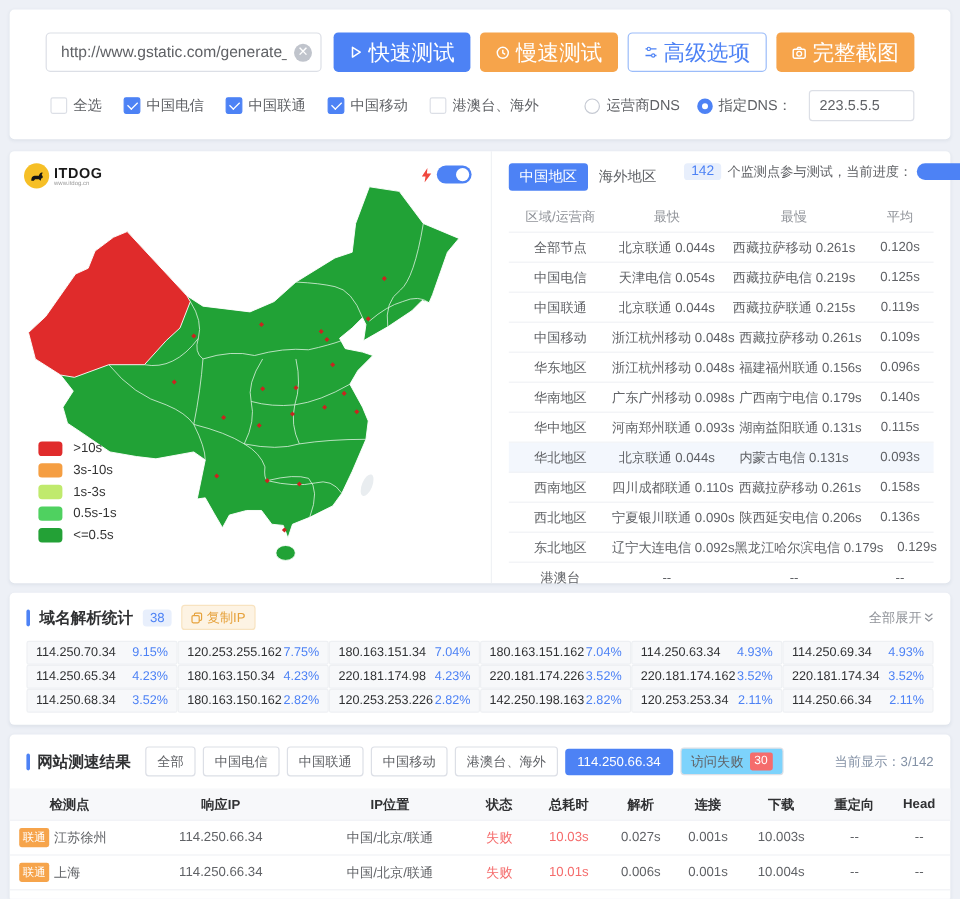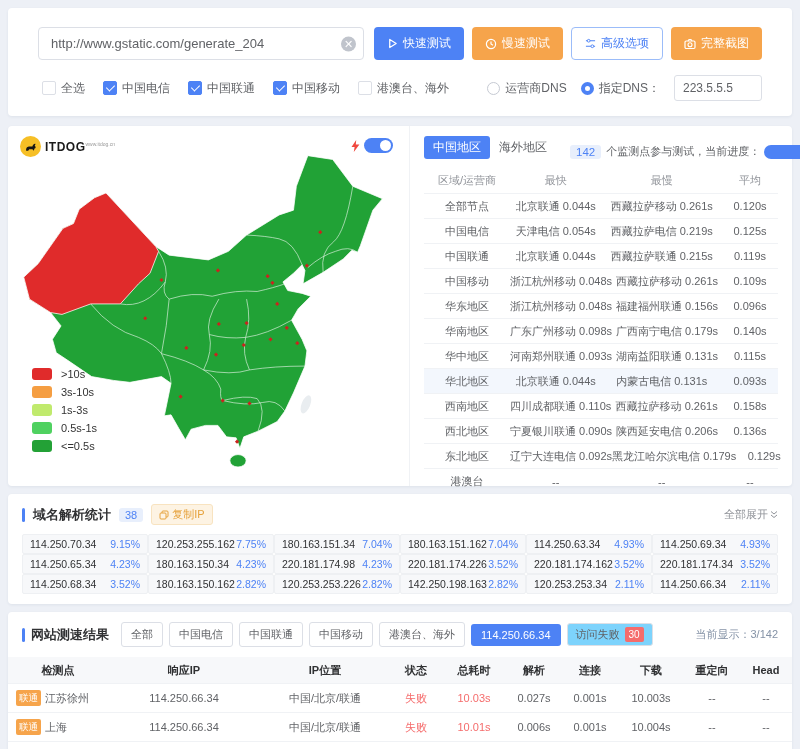--- a/index.html
+++ b/index.html
@@ -6,54 +6,54 @@
   html,body{width:800px;height:749px;overflow:hidden}
   body{background:#edf0f6;font-family:"Liberation Sans",sans-serif;color:#303133}
   .card{background:#fff;border-radius:4px;margin:0 8px;box-shadow:0 1px 3px rgba(30,50,90,.07)}
 
   
   .toolbar-card{margin-top:8px;padding:19px 30px 15px}
   .url-row{display:flex;gap:8px}
   .url-input-wrap{position:relative;width:390px;margin-right:2px}
   .url-input{width:100%;height:33px;border:1px solid #dcdfe6;border-radius:4px;padding:0 28px 0 12px;font-size:13px;color:#606266;outline:none}
   .clear-icon{position:absolute;right:8px;top:50%;transform:translateY(-50%);width:15px;height:15px;border-radius:50%;background:#c0c4cc;color:#fff;font-size:11px;line-height:14px;text-align:center;cursor:pointer}
-  .btn{height:33px;border-radius:4px;border:none;display:inline-flex;align-items:center;gap:5px;padding:0 13px;font-size:12px;cursor:pointer;white-space:nowrap}
+  .btn{height:33px;border-radius:4px;border:none;display:inline-flex;align-items:center;gap:5px;padding:0 13px;font-size:18px;cursor:pointer;white-space:nowrap}
   .btn-blue{background:#4d82f5;color:#fff}
   .btn-orange{background:#f6a44b;color:#fff}
   .btn-outline{background:#fff;color:#4d82f5;border:1px solid #9bbcf9}
   .opts-row{display:flex;justify-content:space-between;align-items:center;margin-top:15px}
   .checks{display:flex;gap:18px;margin-left:4px}
   .chk{display:flex;align-items:center;gap:5px;font-size:12px;color:#606266;cursor:pointer}
   .box{width:14px;height:14px;border:1px solid #dcdfe6;border-radius:2px;background:#fff;position:relative}
   .box.on{background:#4d82f5;border-color:#4d82f5}
   .box.on::after{content:"";position:absolute;left:4px;top:1px;width:4px;height:7px;border:solid #fff;border-width:0 1.5px 1.5px 0;transform:rotate(45deg)}
   .dns{display:flex;align-items:center;gap:14px;font-size:12px;color:#606266}
   .radio{display:flex;align-items:center;gap:5px;cursor:pointer}
   .rad{width:13px;height:13px;border:1px solid #c6cad3;border-radius:50%;background:#fff}
   .rad.on{border:4px solid #4d82f5}
   .dns-input{width:88px;height:26px;border:1px solid #dcdfe6;border-radius:3px;padding:0 8px;font-size:12px;color:#606266;outline:none}
 
   
   .map-card{margin-top:10px;height:360px;display:flex}
   .map-pane{width:402px;position:relative;border-right:1px solid #f0f2f5;flex:none}
   .logo{position:absolute;left:12px;top:10px;display:flex;gap:4px;align-items:center}
   .logo-circle{width:21px;height:21px;border-radius:50%;background:#f6bf26;display:flex;align-items:center;justify-content:center}
-  .logo-texts{display:flex;flex-direction:row;line-height:1}
+  .logo-texts{display:flex;flex-direction:column;line-height:1}
   .logo-name{font-weight:bold;font-size:12px;letter-spacing:.5px;color:#1a1a1a}
   .logo-sub{font-size:5px;color:#9a9a9a;margin-top:1px}
   .map-toggle{position:absolute;right:16px;top:12px;display:flex;align-items:center;gap:4px}
   .switch{width:29px;height:15px;border-radius:8px;background:#4d82f5;position:relative;cursor:pointer}
   .switch::after{content:"";position:absolute;right:2px;top:2px;width:11px;height:11px;border-radius:50%;background:#fff}
   .map-svg{position:absolute;left:8px;top:22px}
   .legend{position:absolute;left:24px;bottom:34px;display:flex;flex-direction:column;gap:6px}
   .legend-item{display:flex;align-items:center;gap:9px;font-size:11px;color:#333}
   .swatch{width:20px;height:12px;border-radius:3px}
 
   .region-pane{flex:1;padding:10px 14px 0;display:flex;flex-direction:column;min-width:0}
-  .rp-head{display:flex;align-items:flex-end}
+  .rp-head{display:flex;align-items:flex-start}
   .tab{font-size:12px;color:#606266;padding:3px 9px;border-radius:3px;cursor:pointer;white-space:nowrap}
   .tab.active{background:#4d82f5;color:#fff}
   .count-badge{margin-left:14px;background:#e8effc;color:#4d82f5;font-size:11.5px;padding:1px 6px;border-radius:3px}
   .count-suffix{font-size:11px;color:#606266;margin:0 4px 0 5px;white-space:nowrap}
   .progress{width:110px;height:14px;border-radius:7px;background:#4d82f5;color:#fff;font-size:10px;text-align:center;line-height:14px;flex:none}
   .rtable{margin-top:9px;font-size:11px}
   .rrow{display:flex;align-items:center;height:25px;border-bottom:1px solid #f0f2f5;color:#606266}
   .rrow.headrow{color:#909399;height:26px}
   .rrow.hl{background:#f3f7fd}
   .rrow:last-child{border-bottom:none}

